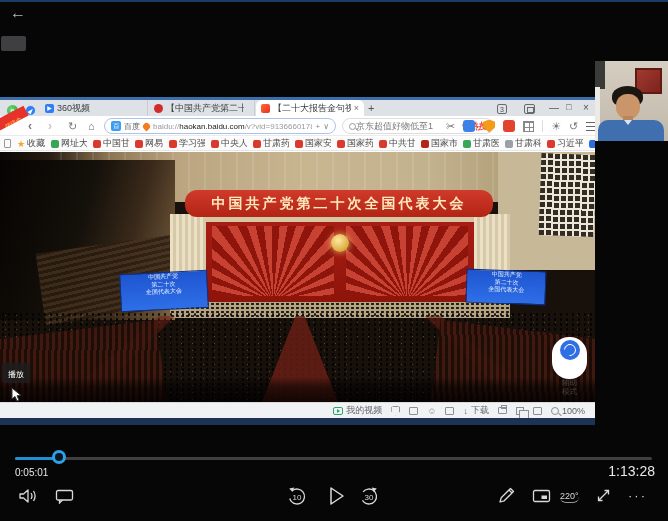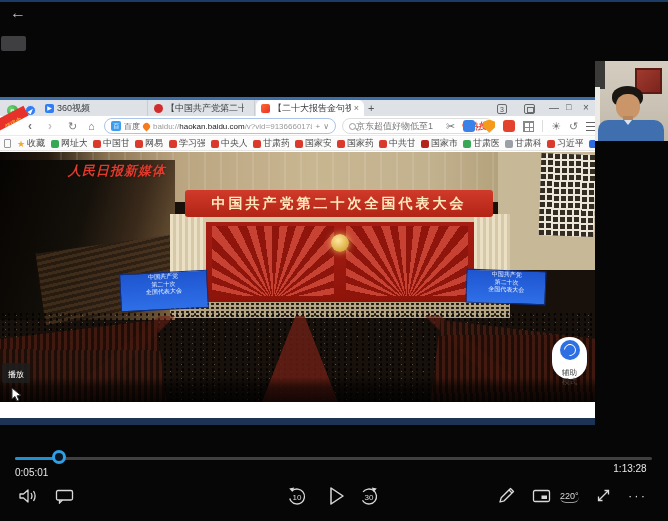--- a/index.html
+++ b/index.html
@@ -74,21 +74,21 @@
   .c-green{background:#34a853}.c-red{background:#d93a2b}.c-dred{background:#b3241a}.c-gray{background:#9aa0a6}.c-blue{background:#2b6de0}.c-lgreen{background:#3aa757}
   .bml{max-width:26px;overflow:hidden;white-space:nowrap}
   
   #scene{left:0;top:55px;width:595px;height:250px;background:#17100b;overflow:hidden}
   .sc-ceiling{left:0;top:0;width:595px;height:50px;background:linear-gradient(90deg,#0b0805 0%,#241a10 8%,#8a7352 18%,#bba581 30%,#c8b691 52%,#c3b28e 72%,#a8976f 92%,#8f7e5c 100%)}
   .sc-ceil-lines{left:60px;top:0;width:535px;height:50px;background:repeating-linear-gradient(90deg,rgba(255,255,255,.10) 0 2px,transparent 2px 16px)}
   .sc-rwall{left:498px;top:0;width:97px;height:118px;background:#c7b898}
   .sc-rgrid{left:540px;top:2px;width:55px;height:82px;background-color:#ece6d8;background-image:repeating-linear-gradient(90deg,transparent 0 5px,#ece6d8 5px 7px),repeating-linear-gradient(0deg,#332c22 0 5px,transparent 5px 7px);transform:rotate(2deg)}
   .sc-lwall{left:0;top:8px;width:175px;height:160px;background:linear-gradient(105deg,#060402 0%,#14100a 45%,#39291a 70%,#6b5336 92%,#8a6c48 100%)}
   .sc-lbalc{left:40px;top:92px;width:135px;height:72px;transform:rotate(-8deg);background:repeating-linear-gradient(175deg,#2a1d11 0 3px,#45301d 3px 6px);opacity:.85}
-  .sc-banner{left:185px;top:38px;width:308px;height:27px;background:linear-gradient(180deg,#d03a2a,#b22415);border-radius:3px;display:flex;align-items:center;justify-content:center;color:#ffe9bd;font-size:14px;font-weight:bold;letter-spacing:3px;white-space:nowrap;z-index:2}
+  .sc-banner{left:185px;top:38px;width:308px;height:27px;background:linear-gradient(180deg,#d03a2a,#b22415);border-radius:12px;display:flex;align-items:center;justify-content:center;color:#ffe9bd;font-size:14px;font-weight:bold;letter-spacing:3px;white-space:nowrap;z-index:2}
   .sc-swall{left:170px;top:62px;width:340px;height:102px;background:#d6c6a4}
   .sc-cur{top:62px;width:36px;height:102px;background:repeating-linear-gradient(90deg,#ece0c4 0 3px,#d6c9a9 3px 6px)}
   .sc-curl{left:170px}.sc-curr{left:474px}
   .sc-red{left:206px;top:70px;width:268px;height:84px;background:linear-gradient(180deg,#a81d14,#8c1309)}
   .sc-fan{top:74px;width:122px;height:70px;background:repeating-conic-gradient(from -55deg at 50% 108%,#c94434 0 6deg,#8e150c 6deg 12deg);opacity:.95}
   .sc-fanl{left:212px}.sc-fanr{left:346px}
   .sc-emblem{left:331px;top:82px;width:18px;height:18px;border-radius:50%;background:radial-gradient(circle at 40% 35%,#ffe9a0,#d9a93e 70%,#b8862a);box-shadow:0 0 7px rgba(255,215,120,.85);z-index:2}
   .sc-rostrum{left:170px;top:150px;width:340px;height:16px;background-color:#b5a482;background-image:radial-gradient(circle,#1c1712 1.1px,transparent 1.3px);background-size:5px 4px}
   .sc-screen{background:linear-gradient(180deg,#1e55cf,#2e6fe8);border:1px solid #0c2f86;color:#eaf2ff;text-align:center;z-index:3;overflow:hidden}
   .sc-scrl{left:120px;top:120px;width:88px;height:38px;transform:rotate(-3deg)}
@@ -133,38 +133,38 @@
   .st-print::before{content:"";position:absolute;left:2px;top:-3px;width:4px;height:2px;border:1px solid #8b9097}
   .st-copy{width:8px;height:8px;border:1px solid #8b9097;position:relative}
   .st-copy::after{content:"";position:absolute;left:2px;top:2px;width:8px;height:8px;border:1px solid #8b9097;background:#f1f2f4}
   .st-mag{width:8px;height:8px;border:1px solid #8b9097;border-radius:50%;position:relative}
   .st-mag::after{content:"";position:absolute;left:6px;top:6px;width:4px;height:1px;background:#8b9097;transform:rotate(45deg)}
   .rec-bottom{left:0;top:321px;width:595px;height:7px;background:#1d3356}
   
   .assist{left:552px;top:337px;width:35px;height:42px;background:#fff;border-radius:17px;box-shadow:0 1px 4px rgba(0,0,0,.45);z-index:20;text-align:center;padding-top:3px}
   .as-ic{width:20px;height:20px;margin:0 auto;border-radius:50%;background:#2f6fe4;position:relative}
   .as-ic::after{content:"";position:absolute;left:4px;top:4px;width:10px;height:10px;border:1.5px solid #fff;border-radius:50%;border-left-color:transparent;transform:rotate(-40deg)}
-  .as-txt{color:#444;line-height:9px;margin-top:8px}
+  .as-txt{color:#444;line-height:9px;margin-top:18px}
   .as-txt div{display:inline-block;font-size:10px;transform:scale(.75);transform-origin:center;white-space:nowrap;display:block}
   
   .webcam{left:595px;top:61px;width:73px;height:80px;background:linear-gradient(180deg,#d5cec0 0%,#c9c2b4 60%,#bdb5a6 100%);overflow:hidden;z-index:30}
   .wc-strip{position:absolute;left:0;top:26px;width:5px;height:54px;background:#eceae4}
   .wc-dark{position:absolute;left:0;top:0;width:10px;height:28px;background:#3a3a38}
   .wc-frame{position:absolute;left:40px;top:7px;width:27px;height:26px;background:linear-gradient(135deg,#a03a30,#7c241c);border:2px solid #5f1a14}
   .wc-hair{position:absolute;left:17px;top:25px;width:31px;height:21px;border-radius:50% 50% 42% 42%;background:#1a1713}
   .wc-face{position:absolute;left:21px;top:33px;width:24px;height:25px;border-radius:46%;background:#c99569}
   .wc-neck{position:absolute;left:28px;top:55px;width:10px;height:7px;background:#b9855c}
   .wc-shirt{position:absolute;left:3px;top:59px;width:66px;height:21px;border-radius:10px 10px 0 0;background:#3f6fae}
   .wc-collar{position:absolute;left:29px;top:59px;width:8px;height:5px;background:#d8e4f0;clip-path:polygon(0 0,100% 0,50% 100%)}
   
   .prog-track{left:15px;top:457px;width:637px;height:3px;background:#3f3f3f;border-radius:2px}
   .prog-fill{left:15px;top:457px;width:44px;height:3px;background:#1f8fd6;border-radius:2px}
   .prog-thumb{left:52px;top:450px;width:14px;height:14px;border:3px solid #2da0e8;border-radius:50%;background:#0a1520}
   .t-cur{left:15px;top:467px;color:#e8e8e8;font-size:10px}
-  .t-tot{left:605px;top:463px;width:50px;text-align:center;color:#e8e8e8;font-size:10px}
+  .t-tot{left:605px;top:463px;width:50px;text-align:right;color:#e8e8e8;font-size:14px}
   .ctl{position:absolute;display:flex;align-items:center;justify-content:flex-start}
   .dots{left:628px;top:488px;color:#d9d9d9;font-size:13px;letter-spacing:2px}
   .r360{left:560px;top:491px;color:#d9d9d9;font-size:9px;border-bottom:1px solid #9a9a9a;border-radius:0 0 6px 6px;padding-bottom:1px}
 </style>
 </head>
 <body>
 
 <div id="stage">
   <div class="abs top-line"></div>
   <div class="abs back-icon">←</div>
@@ -314,30 +314,50 @@
       </div>
       <div class="abs sc-screen sc-scrr">
         <span class="scr-in"><span>中国共产党</span><br><span>第二十次</span><br><span>全国代表大会</span></span>
       </div>
       <div class="abs sc-aud"></div>
       <div class="abs sc-aisle ai-c"></div>
       <div class="abs sc-aisle ai-l"></div>
       <div class="abs sc-aisle ai-r"></div>
       <div class="abs sc-wedge wg-l"></div>
       <div class="abs sc-wedge wg-r"></div>
-      <div class="abs sc-wm">人民日报新媒体</div>
 
       <div class="abs tooltip"><span>播放</span></div>
       <div class="abs minibar">
       </div>
       <svg class="abs cursor" width="12" height="15" viewBox="0 0 12 15">
           <path d="M1 1 L1 12 L4 9.5 L6 14 L8 13 L6 8.8 L10 8.5 Z" fill="#fff" stroke="#333" stroke-width="1"></path>
         </svg>
     </div>
 
+    <div class="abs statusbar">
+      <span class="st-item">
+          <span class="st-vid"></span>
+          <span>我的视频</span>
+        </span>
+      <span class="st-shield"></span>
+      <span class="st-sq"></span>
+      <span class="st-smile">☺</span>
+      <span class="st-sq"></span>
+      <span class="st-item">
+          <span>↓</span>
+          <span>下载</span>
+        </span>
+      <span class="st-print"></span>
+      <span class="st-copy"></span>
+      <span class="st-sq"></span>
+      <span class="st-item">
+          <span class="st-mag"></span>
+          <span>100%</span>
+        </span>
+    </div>
     <div class="abs rec-bottom"></div>
   </div>
 
   <div class="abs assist">
     <div class="as-ic"></div>
     <div class="as-txt">
       <div>辅助</div>
       <div>模式</div>
     </div>
   </div>

